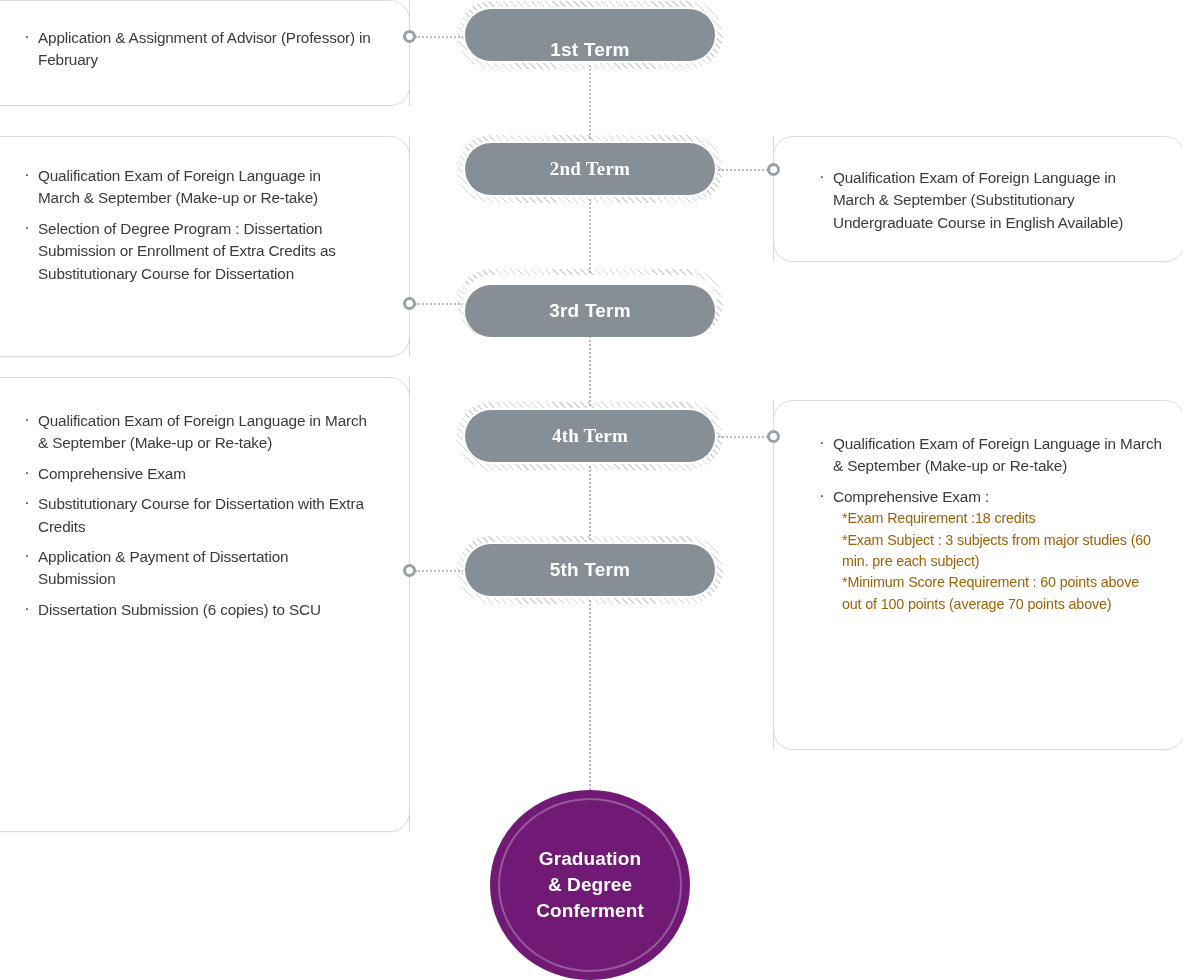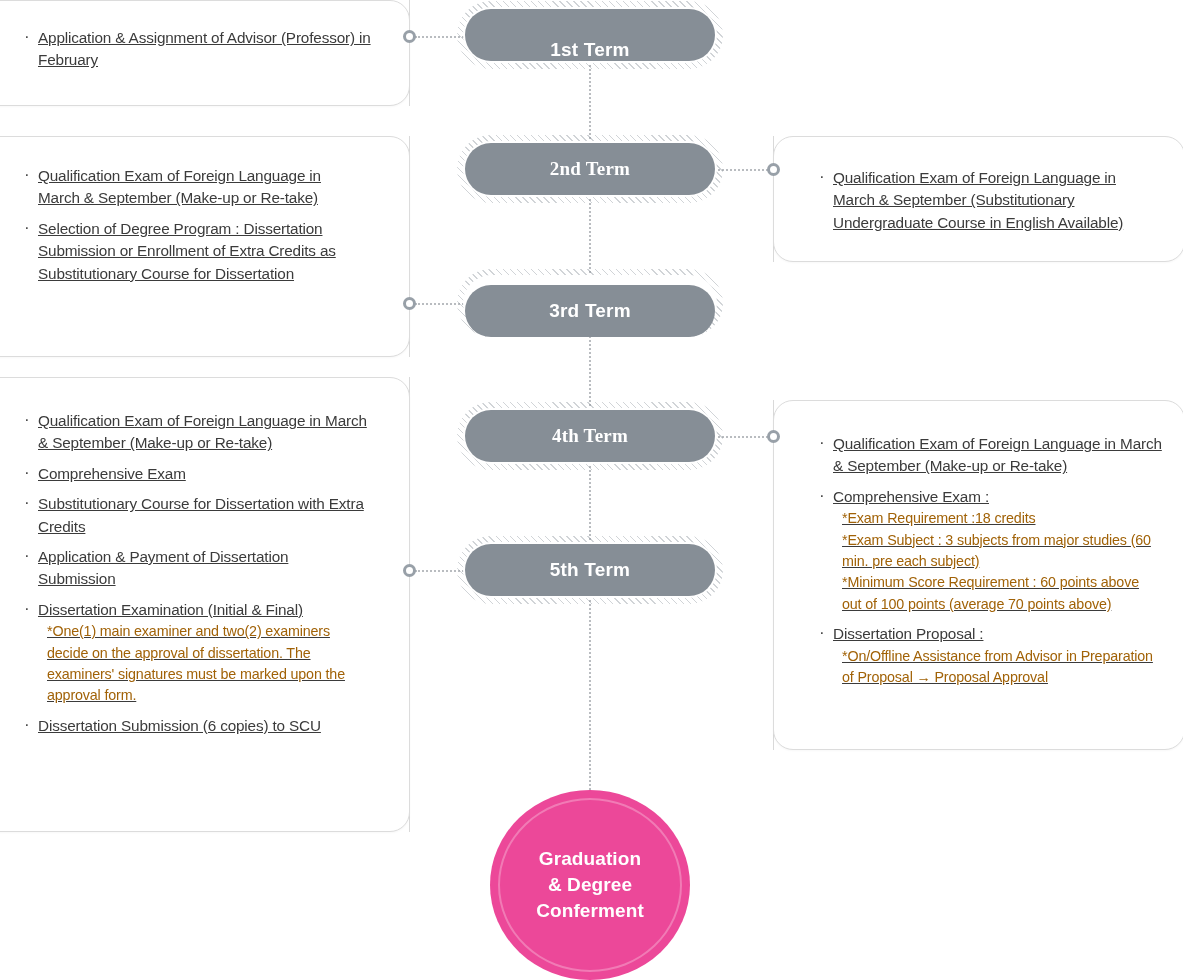--- a/index.html
+++ b/index.html
@@ -23,21 +23,20 @@
 
   .bullets { padding: 0; }
   .bullet {
     position: relative;
     display: block;
     padding-left: 15px;
     font-size: 15.3px;
     line-height: 22.4px;
     color: #3b3b3b;
     letter-spacing: -0.15px;
-    text-decoration: underline;
   }
   .bullet::before {
     content: "\00B7";
     position: absolute;
     left: 1px;
     top: -1px;
     color: #4a4a4a;
     font-size: 17px;
     line-height: 22.4px;
   }
@@ -87,21 +86,21 @@
     border-radius: 28px;
     background: #ffffff;
   }
 
   
   .grad-circle {
     position: absolute;
     left: 490px; top: 790px;
     width: 200px; height: 190px;
     border-radius: 50%;
-    background: #ec4899;
+    background: #701a75;
     display: flex; align-items: center; justify-content: center;
     z-index: 4;
   }
   .grad-ring {
     position: absolute;
     left: 8px; top: 8px; right: 8px; bottom: 8px;
     border-radius: 50%;
     border: 2px solid rgba(255,255,255,0.28);
     pointer-events: none;
   }
@@ -217,43 +216,35 @@
       <span class="bullet">Selection of Degree Program : Dissertation Submission or Enrollment of Extra Credits as Substitutionary Course for Dissertation</span>
     </div>
   </div>
 
   <div class="info-box left" style="top:377px; width:432px; height:455px; padding:32px 42px 0 44px; border-radius:0 20px 20px 0;">
     <div class="bullets">
       <span class="bullet">Qualification Exam of Foreign Language in March &amp; September (Make-up or Re-take)</span>
       <span class="bullet">Comprehensive Exam</span>
       <span class="bullet">Substitutionary Course for Dissertation with Extra Credits</span>
       <span class="bullet">Application &amp; Payment of Dissertation Submission</span>
-      <span class="bullet">
-        <span>Dissertation Examination (Initial &amp; Final)</span>
-        <span class="sub">*One(1) main examiner and two(2) examiners decide on the approval of dissertation. The examiners' signatures must be marked upon the approval form.</span>
-      </span>
       <span class="bullet">Dissertation Submission (6 copies) to SCU</span>
     </div>
   </div>
 
   <div class="info-box right" style="top:136px; width:412px; height:126px; padding:30px 38px 0 44px; border-radius:20px;">
     <div class="bullets">
       <span class="bullet">Qualification Exam of Foreign Language in March &amp; September (Substitutionary Undergraduate Course in English Available)</span>
     </div>
   </div>
 
   <div class="info-box right" style="top:400px; width:412px; height:350px; padding:32px 22px 0 44px; border-radius:20px;">
     <div class="bullets">
       <span class="bullet">Qualification Exam of Foreign Language in March &amp; September (Make-up or Re-take)</span>
       <span class="bullet">
         <span>Comprehensive Exam :</span>
         <span class="sub">*Exam Requirement :18 credits</span>
         <span class="sub">*Exam Subject : 3 subjects from major studies (60 min. pre each subject)</span>
         <span class="sub">*Minimum Score Requirement : 60 points above out of 100 points (average 70 points above)</span>
       </span>
-      <span class="bullet">
-        <span>Dissertation Proposal :</span>
-        <span class="sub">*On/Offline Assistance from Advisor in Preparation of Proposal → Proposal Approval</span>
-      </span>
     </div>
   </div>
 
 </div>
 
 </body></html>

